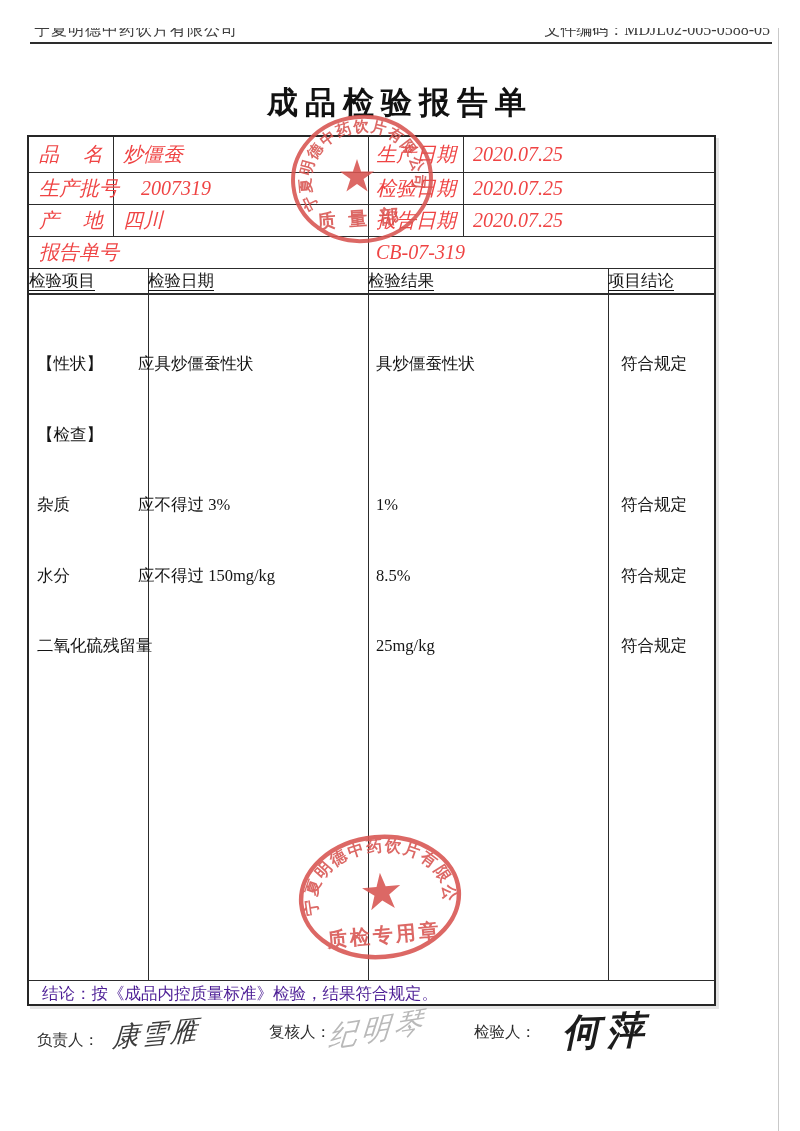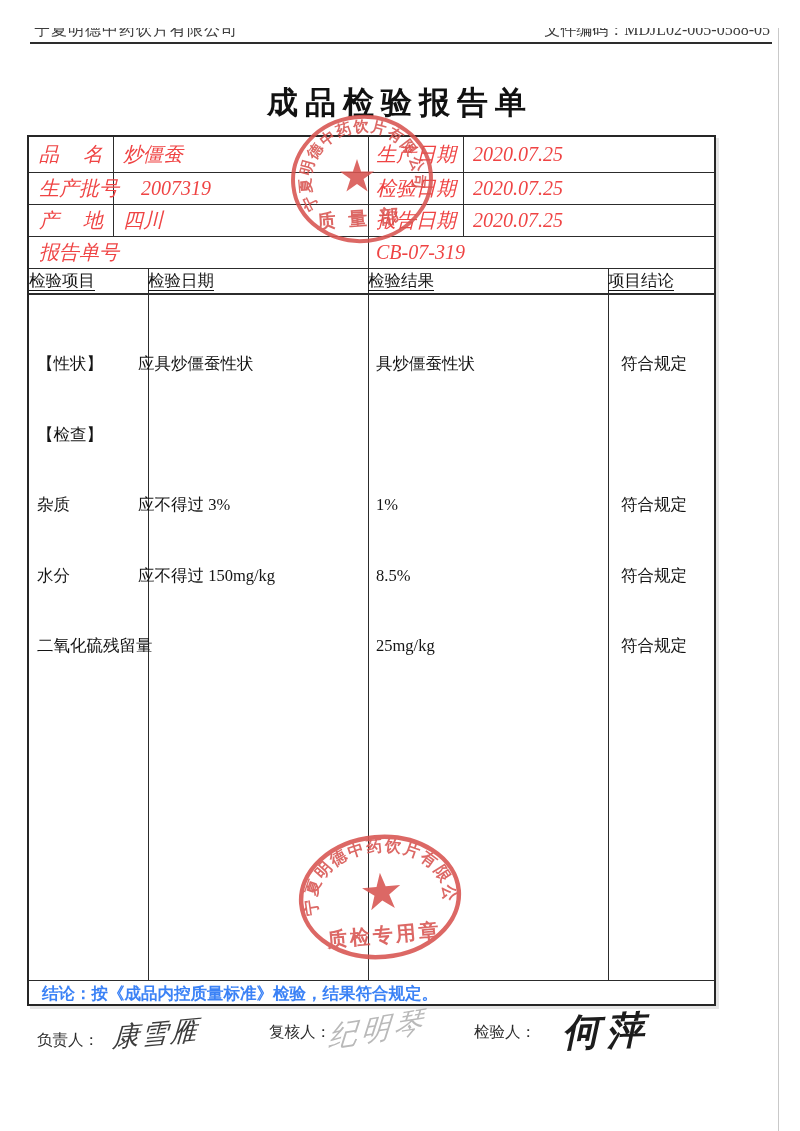--- a/index.html
+++ b/index.html
@@ -38,21 +38,21 @@
 
   .th {
     position:absolute; font-size:16.5px; text-align:left;
     text-decoration:underline; text-underline-offset:4px; color:#141414;
   }
 
   .tbody-cell { position:absolute; font-size:16.5px; line-height:23.5px; white-space:pre; color:#141414; }
 
   .concl {
     position:absolute; left:13px; top:843px; height:26px; line-height:27px;
-    font-size:16.5px; color:#3b82f6; white-space:nowrap;font-weight:bold;
+    font-size:16.5px; color:#4c1d95; white-space:nowrap;
   }
 
   
   .stamp { position:absolute; z-index:6; opacity:0.88; }
   .stamp-top    { left:286px; top:113px; }
   .stamp-bottom { left:296px; top:833px; }
 
   
   .sig-label { position:absolute; font-size:15.5px; color:#2a2a2a; white-space:nowrap; }
   .sig {

